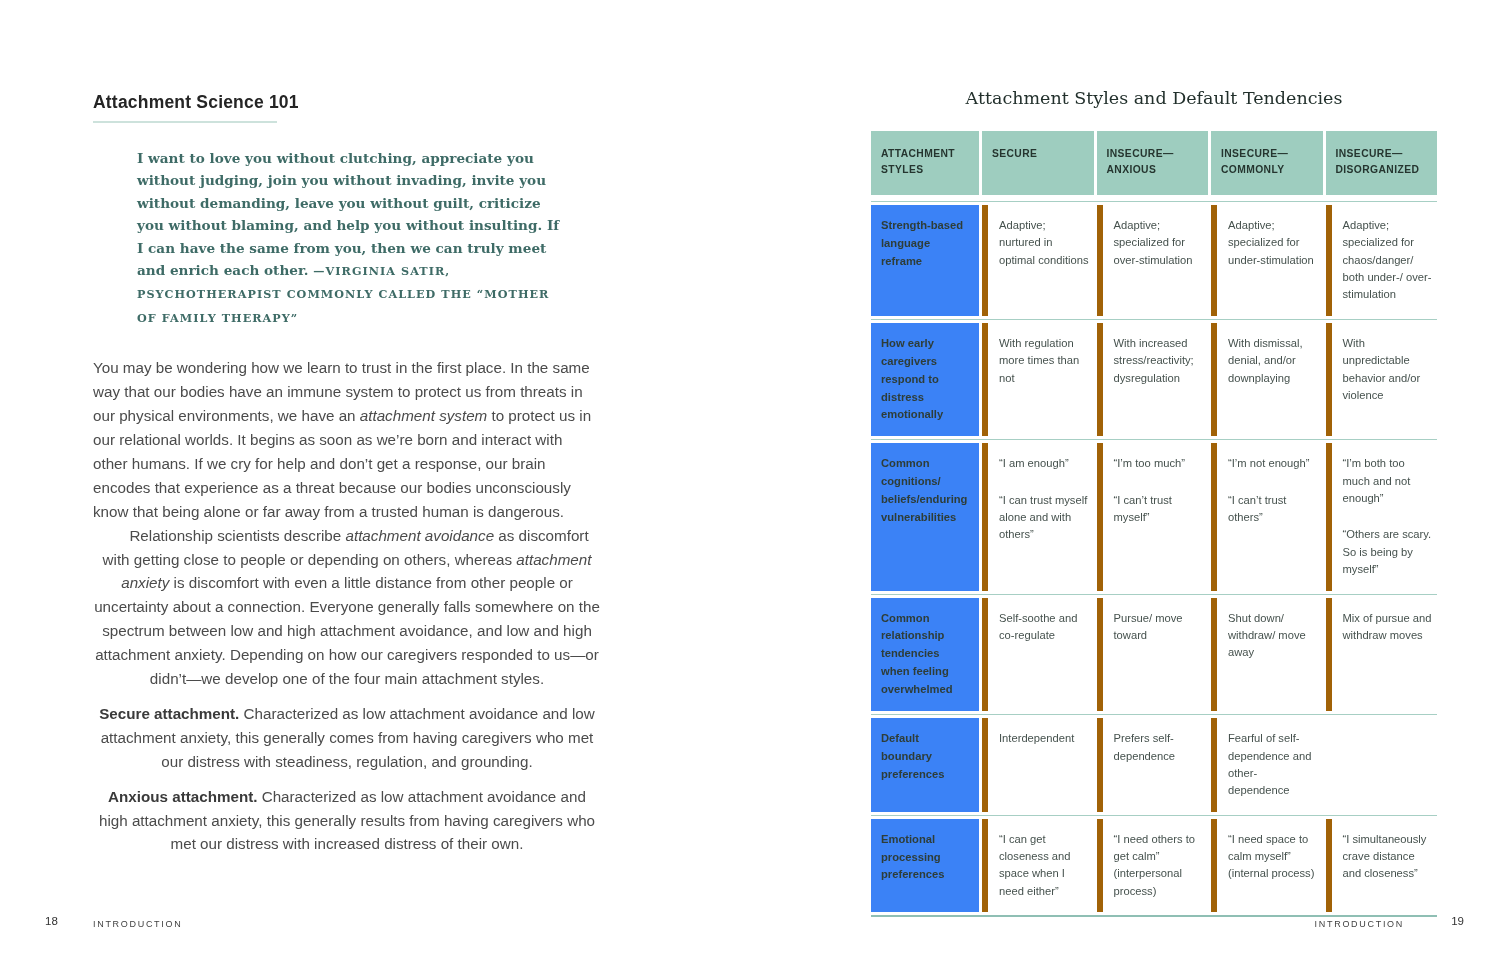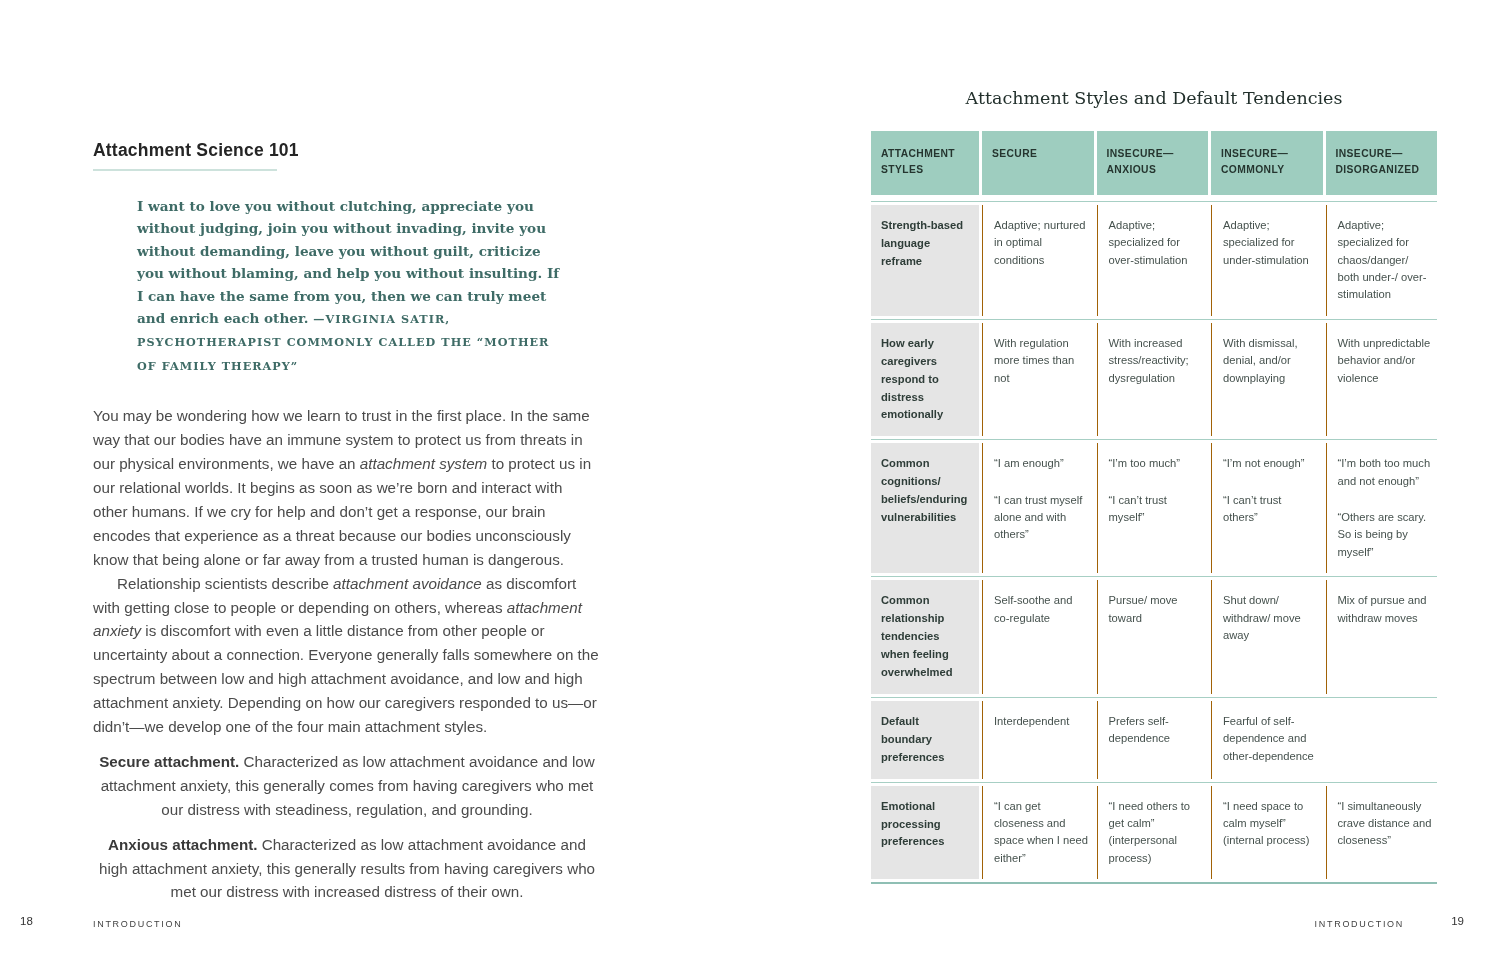--- a/index.html
+++ b/index.html
@@ -1,45 +1,45 @@
 <!DOCTYPE html>
 <html><head>
 <meta charset="utf-8">
 <style>
   html,body{margin:0;padding:0;background:#fff;}
   #page{position:relative;width:1500px;height:964px;background:#ffffff;overflow:hidden;
         font-family:"Liberation Sans",sans-serif;-webkit-font-smoothing:antialiased;}
 
   
-  .left-page{position:absolute;left:93px;top:92px;width:508px;margin-top:48px;}
+  .left-page{position:absolute;left:93px;top:92px;width:508px;}
   .lp-heading{font-size:17.5px;font-weight:700;color:#252525;letter-spacing:.2px;margin:0 0 8px 0;}
   .heading-rule{width:184px;height:2px;background:#cde2dc;}
   .quote{margin:24px 0 27px 44px;width:424px;font-family:"DejaVu Serif",serif;font-weight:700;
          font-size:13.6px;line-height:22.4px;color:#3e6b66;}
   .quote .attr{font-size:11.2px;letter-spacing:1.05px;}
   .lp-body p{margin:0;font-size:15.2px;line-height:23.9px;color:#4b4b4b;}
-  .lp-body .indent{text-indent:24px;}
+  .lp-body .indent{text-indent:24px;text-align:center;}
   .lp-body .spaced{margin-top:11px;text-align:center;}
   .bd{font-weight:700;color:#3a3a3a;}
   .it{font-style:italic;}
 
   
   .right-page{position:absolute;left:871px;top:88px;width:566px;}
   .tbl-title{text-align:center;font-family:"DejaVu Serif",serif;font-weight:400;
              font-size:17.5px;color:#22302c;margin:0 0 23px 0;}
   .tbl{border-bottom:2px solid #8fbfb4;}
   .thead,.trow{display:grid;grid-template-columns:108px 1fr 1fr 1fr 1fr;column-gap:3px;}
   .thead{margin-bottom:6px;}
   .th{background:#9ecdbf;color:#25352f;font-weight:700;font-size:10.3px;letter-spacing:.4px;
       line-height:1.55;padding:15px 10px;min-height:64px;box-sizing:border-box;}
   .trow{border-top:1px solid #a7cfc4;padding:3px 0;}
-  .tlabel{background:#e5e5e5;color:#2e3d38;font-weight:700;font-size:11.2px;line-height:1.6;
+  .tlabel{background:#3b82f6;color:#2e3d38;font-weight:700;font-size:11.2px;line-height:1.6;
           padding:12px 9px 12px 10px;}
   .tcell{font-size:11.2px;line-height:1.55;color:#45514d;padding:12px 4px 12px 11px;
-         border-left:1px solid #a16207;}
+         border-left:6px solid #a16207;}
   .cpara+.cpara{margin-top:19px;}
 
   
   .foot-num{position:absolute;top:915px;font-size:11.5px;color:#333;}
   .foot-label{position:absolute;top:919px;font-size:9px;letter-spacing:1.7px;color:#3f3f3f;}
 </style>
 </head>
 <body>
 
 <div id="page">
@@ -162,18 +162,18 @@
         <div class="tcell">
             <div class="cpara">“I need space to calm myself” (internal process)</div>
           </div>
         <div class="tcell">
             <div class="cpara">“I simultaneously crave distance and closeness”</div>
           </div>
       </div>
     </div>
   </div>
 
-  <div class="foot-num" style="left:20px">18</div>
+  <div class="foot-num" style="left:45px">18</div>
   <div class="foot-label" style="left:93px">INTRODUCTION</div>
   <div class="foot-label" style="right:96px">INTRODUCTION</div>
   <div class="foot-num" style="right:36px">19</div>
 
 </div>
 
 </body></html>

